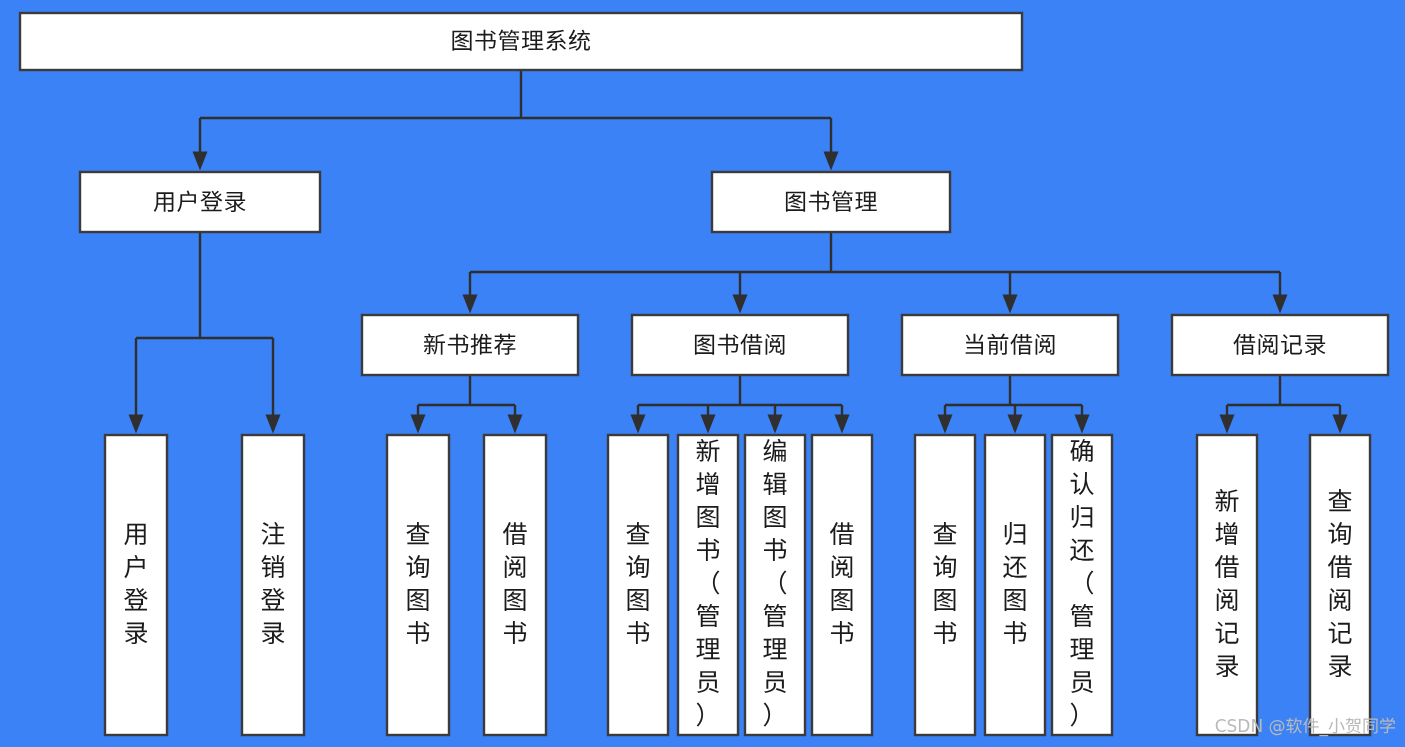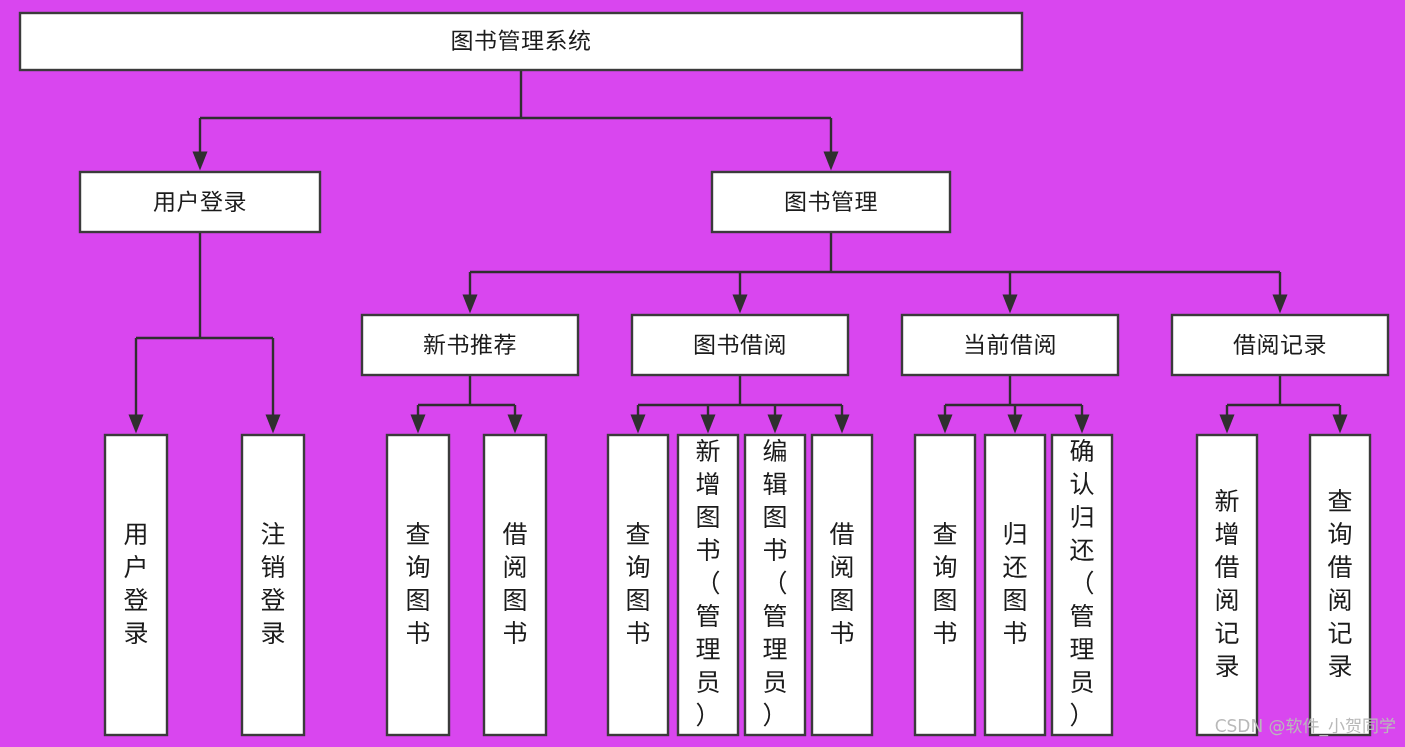--- a/index.html
+++ b/index.html
@@ -11,21 +11,21 @@
   body {
     width: 1405px;
     height: 747px;
     overflow: hidden;
     font-family: "DejaVu Sans", "Liberation Sans", sans-serif;
   }
   #diagram-root {
     position: relative;
     width: 1405px;
     height: 747px;
-    background: #d946ef;
+    background: #3b82f6;
   }
   svg.diagram-canvas {
     display: block;
     width: 1405px;
     height: 747px;
   }
   .node-box {
     fill: #ffffff;
     stroke: #3b3b3b;
     stroke-width: 2.4;

